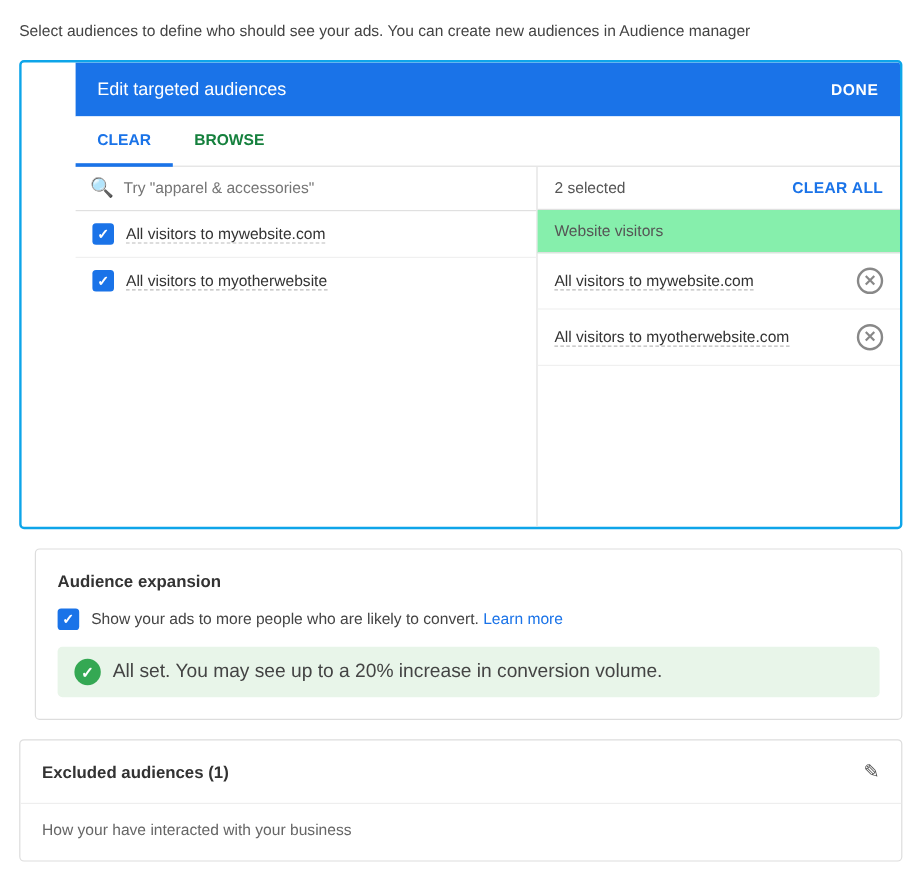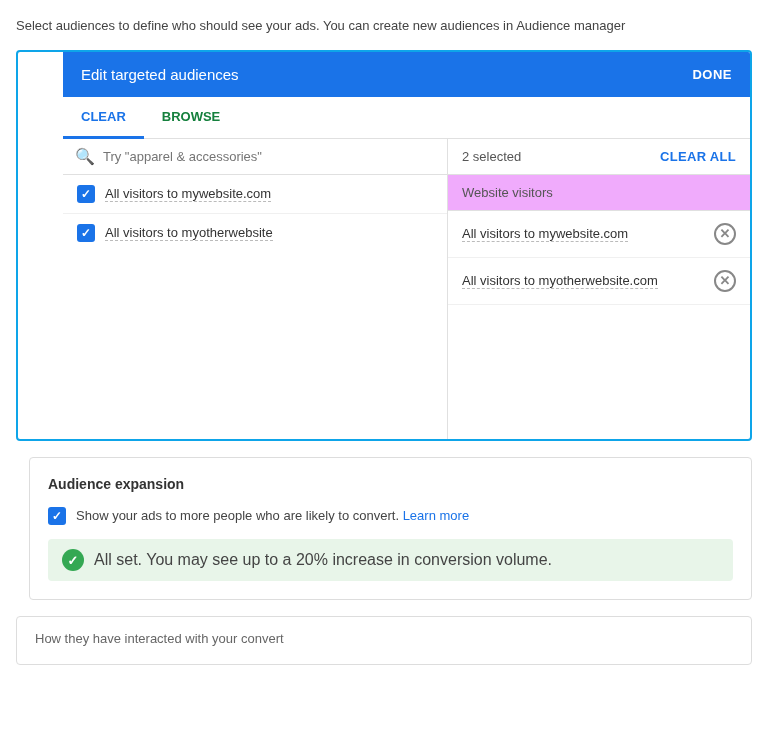--- a/index.html
+++ b/index.html
@@ -117,21 +117,21 @@
       color: #aaa;
       width: 100%;
       background: transparent;
     }
 
     
     .section-label {
       padding: 10px 14px;
       font-size: 13px;
       color: #555;
-      background: #f0abfc;
+      background: #86efac;
       border-bottom: 1px solid #e0e0e0;
     }
 
     
     .filter-row {
       display: flex;
       align-items: center;
       padding: 12px 14px;
       border-bottom: 1px solid #f0f0f0;
       gap: 8px;
@@ -380,16 +380,20 @@
     </div>
   </div>
 
   <div class="success-banner">
     <div class="success-icon">✓</div>
     <span class="success-text">All set. You may see up to a 20% increase in conversion volume.</span>
   </div>
 </div>
 
 <div class="excluded-card">
+  <div class="excluded-header">
+    <span class="excluded-title">Excluded audiences (1)</span>
+    <span class="edit-icon">✎</span>
+  </div>
   <div class="excluded-body">
-    <div class="excluded-sub">How they have interacted with your convert</div>
+    <div class="excluded-sub">How your have interacted with your business</div>
   </div>
 </div>
 
 </body></html>

